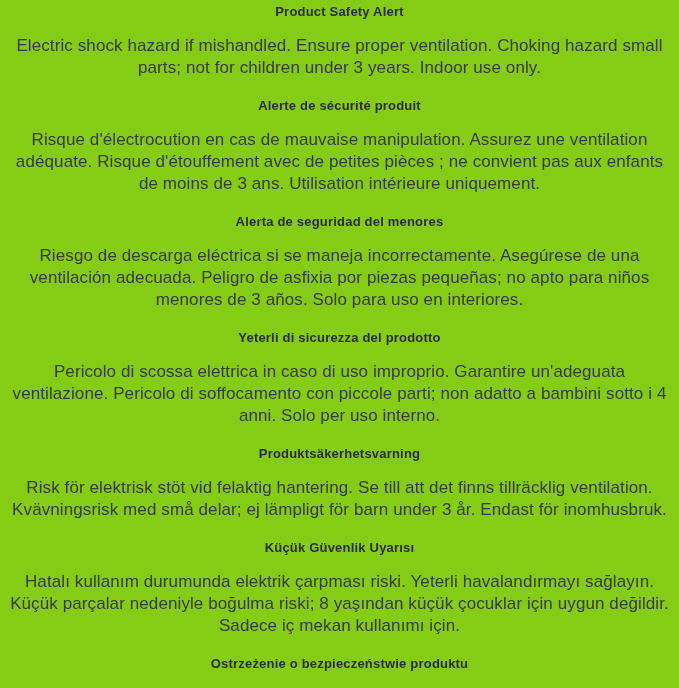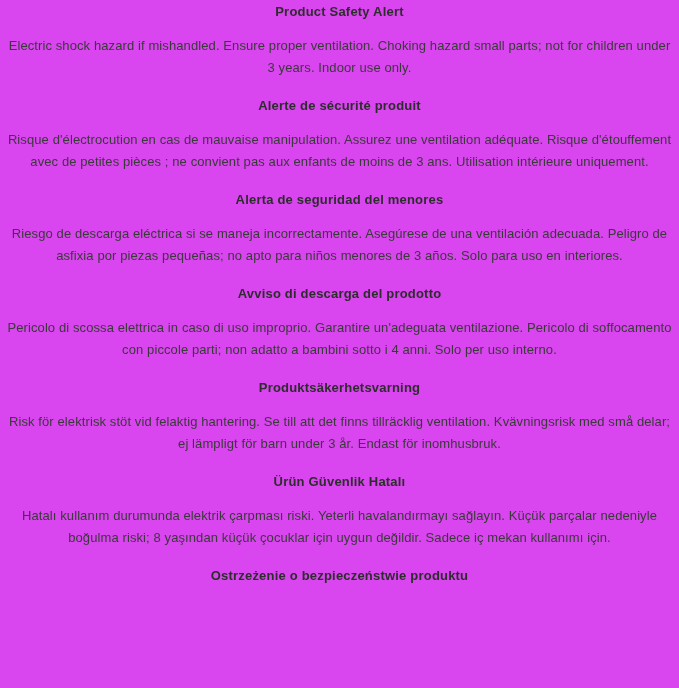--- a/index.html
+++ b/index.html
@@ -3,37 +3,37 @@
 <meta charset="utf-8">
 <style>
   * { margin: 0; padding: 0; box-sizing: border-box; }
   html, body {
     background: #ffffff;
     font-family: "Liberation Sans", "DejaVu Sans", sans-serif;
   }
   .page {
     width: 679px;
     height: 688px;
-    background: #d946ef;
+    background: #84cc16;
     padding: 1px 6px 0 6px;
     overflow: hidden;
   }
   .section {
     text-align: center;
   }
   .section-title {
     font-size: 13px;
     font-weight: bold;
     color: #2d2d2d;
     line-height: 16px;
     padding-top: 3px;
     letter-spacing: 0.2px;
   }
   .section-body {
-    font-size: 13px;
+    font-size: 17px;
     font-weight: normal;
     color: #3a3a3a;
     line-height: 22px;
     margin-top: 15px;
     margin-bottom: 16px;
     letter-spacing: 0.1px;
   }
 </style>
 </head>
 <body>
@@ -50,31 +50,31 @@
     <div class="section-title">Alerte de sécurité produit</div>
     <div class="section-body">Risque d'électrocution en cas de mauvaise manipulation. Assurez une ventilation adéquate. Risque d'étouffement avec de petites pièces ; ne convient pas aux enfants de moins de 3 ans. Utilisation intérieure uniquement.</div>
   </div>
 
   <div class="section">
     <div class="section-title">Alerta de seguridad del menores</div>
     <div class="section-body">Riesgo de descarga eléctrica si se maneja incorrectamente. Asegúrese de una ventilación adecuada. Peligro de asfixia por piezas pequeñas; no apto para niños menores de 3 años. Solo para uso en interiores.</div>
   </div>
 
   <div class="section">
-    <div class="section-title">Avviso di descarga del prodotto</div>
+    <div class="section-title">Yeterli di sicurezza del prodotto</div>
     <div class="section-body">Pericolo di scossa elettrica in caso di uso improprio. Garantire un'adeguata ventilazione. Pericolo di soffocamento con piccole parti; non adatto a bambini sotto i 4 anni. Solo per uso interno.</div>
   </div>
 
   <div class="section">
     <div class="section-title">Produktsäkerhetsvarning</div>
     <div class="section-body">Risk för elektrisk stöt vid felaktig hantering. Se till att det finns tillräcklig ventilation. Kvävningsrisk med små delar; ej lämpligt för barn under 3 år. Endast för inomhusbruk.</div>
   </div>
 
   <div class="section">
-    <div class="section-title">Ürün Güvenlik Hatalı</div>
+    <div class="section-title">Küçük Güvenlik Uyarısı</div>
     <div class="section-body">Hatalı kullanım durumunda elektrik çarpması riski. Yeterli havalandırmayı sağlayın. Küçük parçalar nedeniyle boğulma riski; 8 yaşından küçük çocuklar için uygun değildir. Sadece iç mekan kullanımı için.</div>
   </div>
 
   <div class="section">
     <div class="section-title">Ostrzeżenie o bezpieczeństwie produktu</div>
 
   </div>
 
 </div>
 

